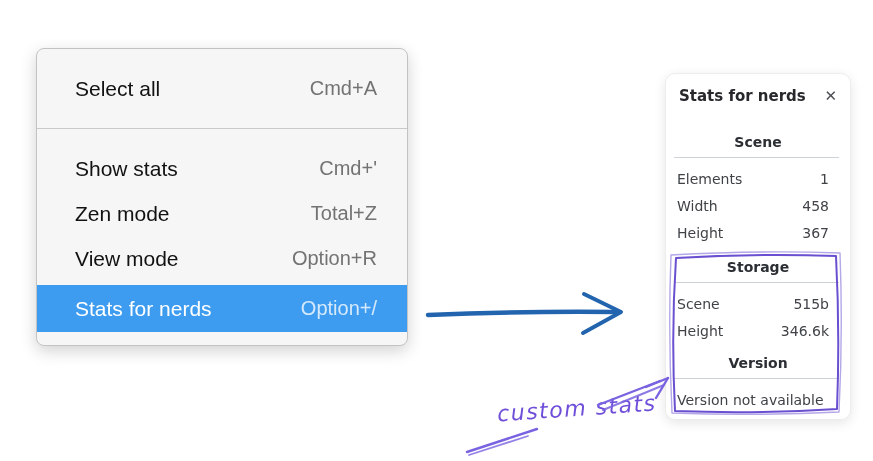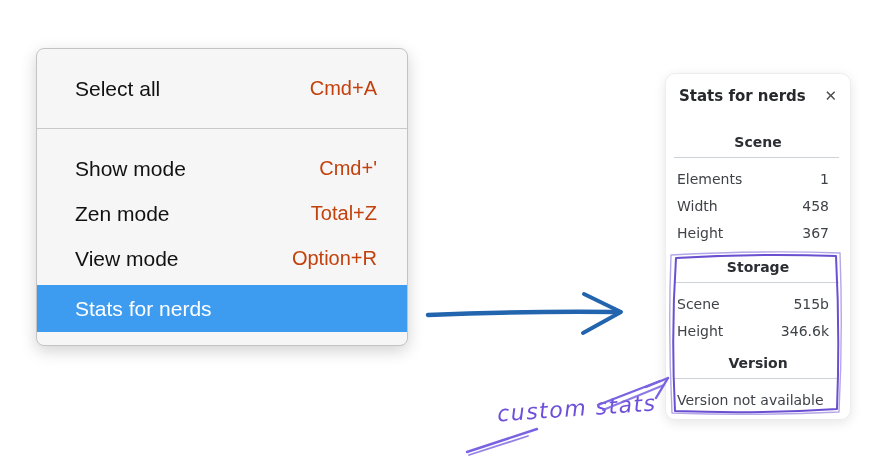--- a/index.html
+++ b/index.html
@@ -17,21 +17,21 @@
     border:1px solid #c3c3c3;
     border-radius:8px;
     box-shadow:0 5px 16px rgba(0,0,0,0.18);
     box-sizing:border-box;
   }
   .menu-row {
     display:flex; justify-content:space-between; align-items:center;
     padding:0 30px 0 38px;
     font-size:21px; color:#121212;
   }
-  .menu-row .shortcut { color:#c2410c; font-size:20px; }
+  .menu-row .shortcut { color:#737373; font-size:20px; }
   .row-first { height:79px; }
   .menu-divider { height:1px; background:#c9c9c9; }
   .menu-section { padding-top:17px; }
   .row-mid { height:45px; }
   .row-highlight {
     height:47px; margin-top:4px;
     background:#3e9cf0; color:#ffffff;
   }
   .row-highlight .shortcut { color:rgba(255,255,255,0.78); }
 
@@ -97,33 +97,34 @@
 <div id="canvas">
 
   <div class="menu">
     <div class="menu-row row-first">
       <span>Select all</span>
       <span class="shortcut">Cmd+A</span>
     </div>
     <div class="menu-divider"></div>
     <div class="menu-section">
       <div class="menu-row row-mid">
-        <span>Show mode</span>
+        <span>Show stats</span>
         <span class="shortcut">Cmd+'</span>
       </div>
       <div class="menu-row row-mid">
         <span>Zen mode</span>
         <span class="shortcut">Total+Z</span>
       </div>
       <div class="menu-row row-mid">
         <span>View mode</span>
         <span class="shortcut">Option+R</span>
       </div>
       <div class="menu-row row-highlight">
         <span>Stats for nerds</span>
+        <span class="shortcut">Option+/</span>
       </div>
     </div>
   </div>
 
   <div class="panel">
     <div class="panel-header">
       <span class="panel-title">Stats for nerds</span>
       <button class="panel-close">✕</button>
     </div>
 

